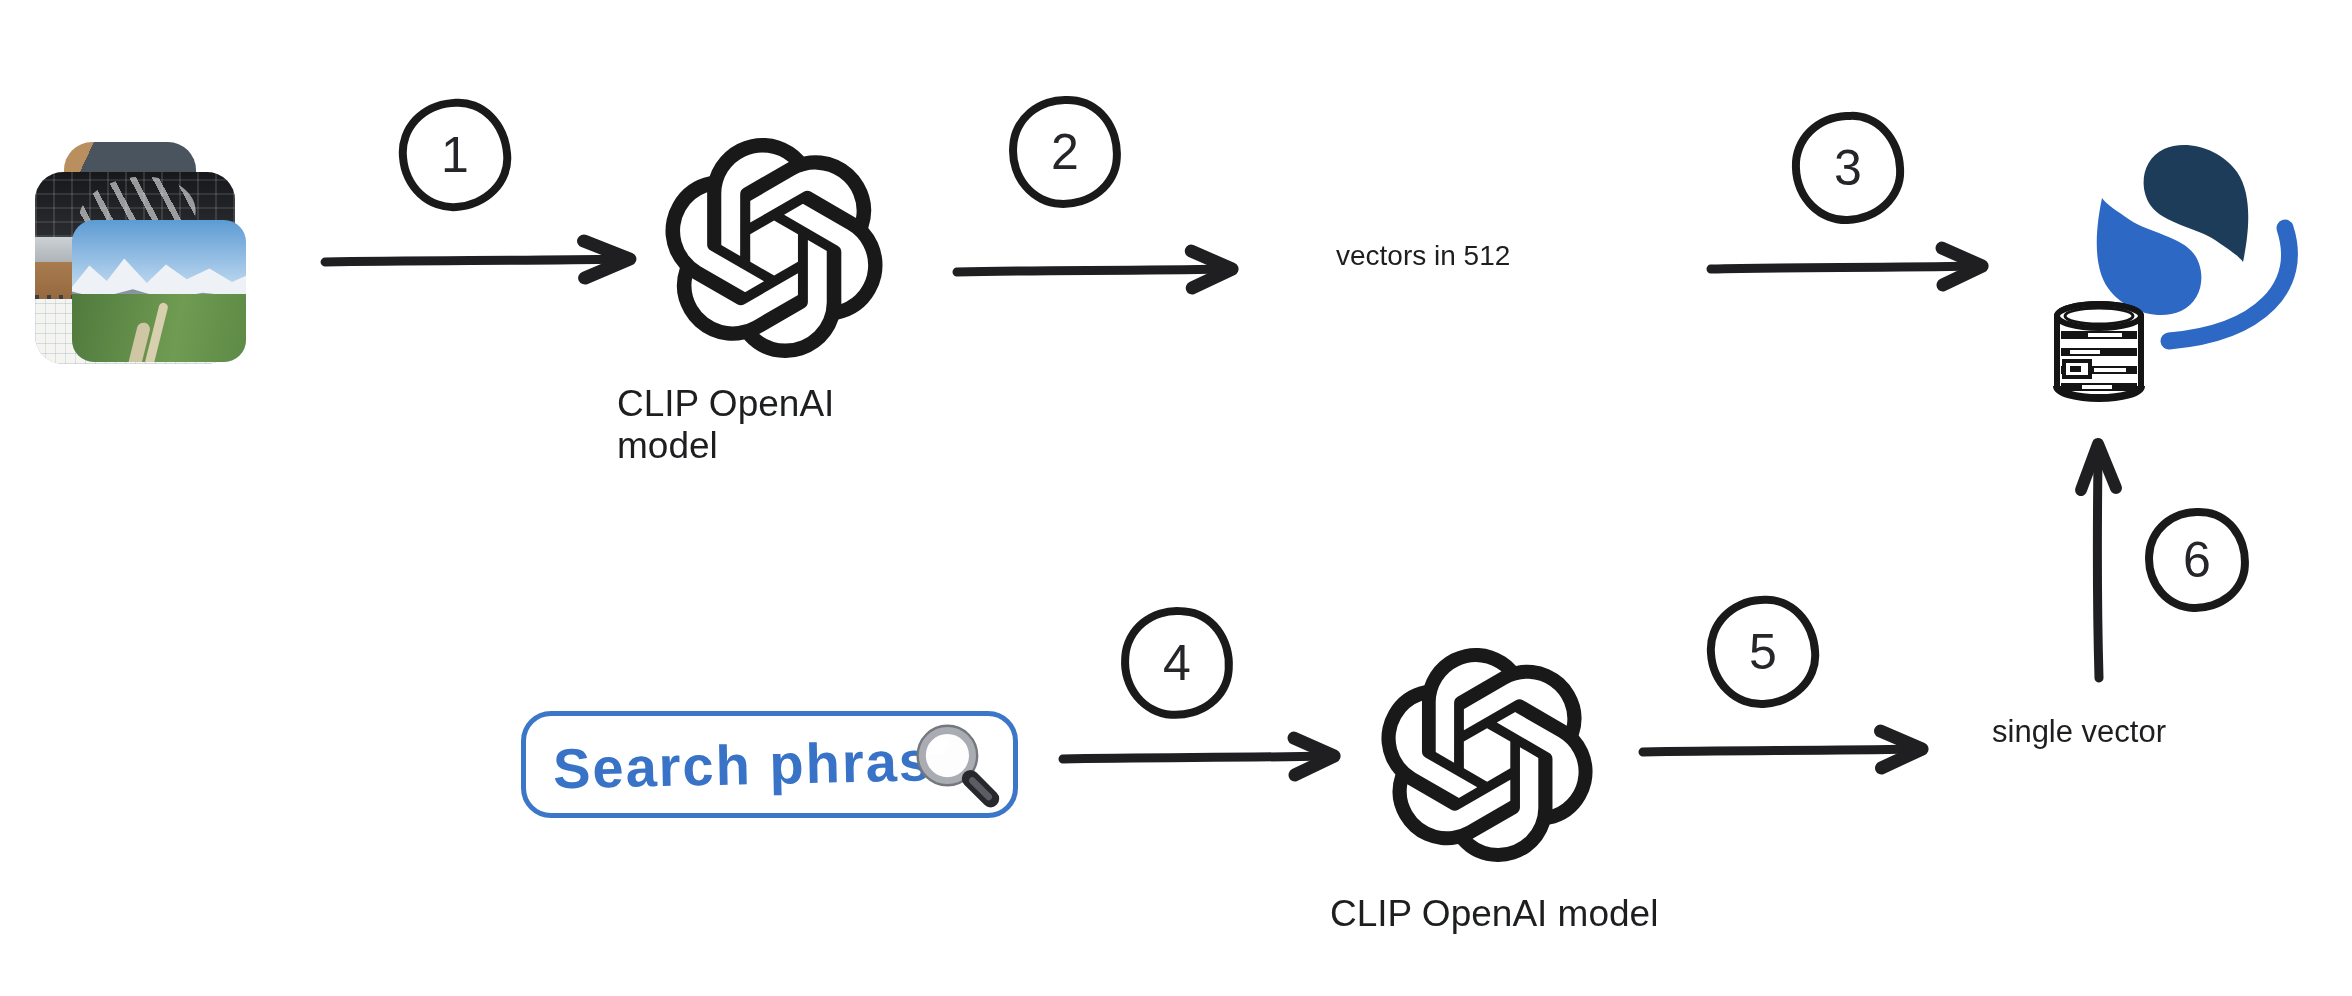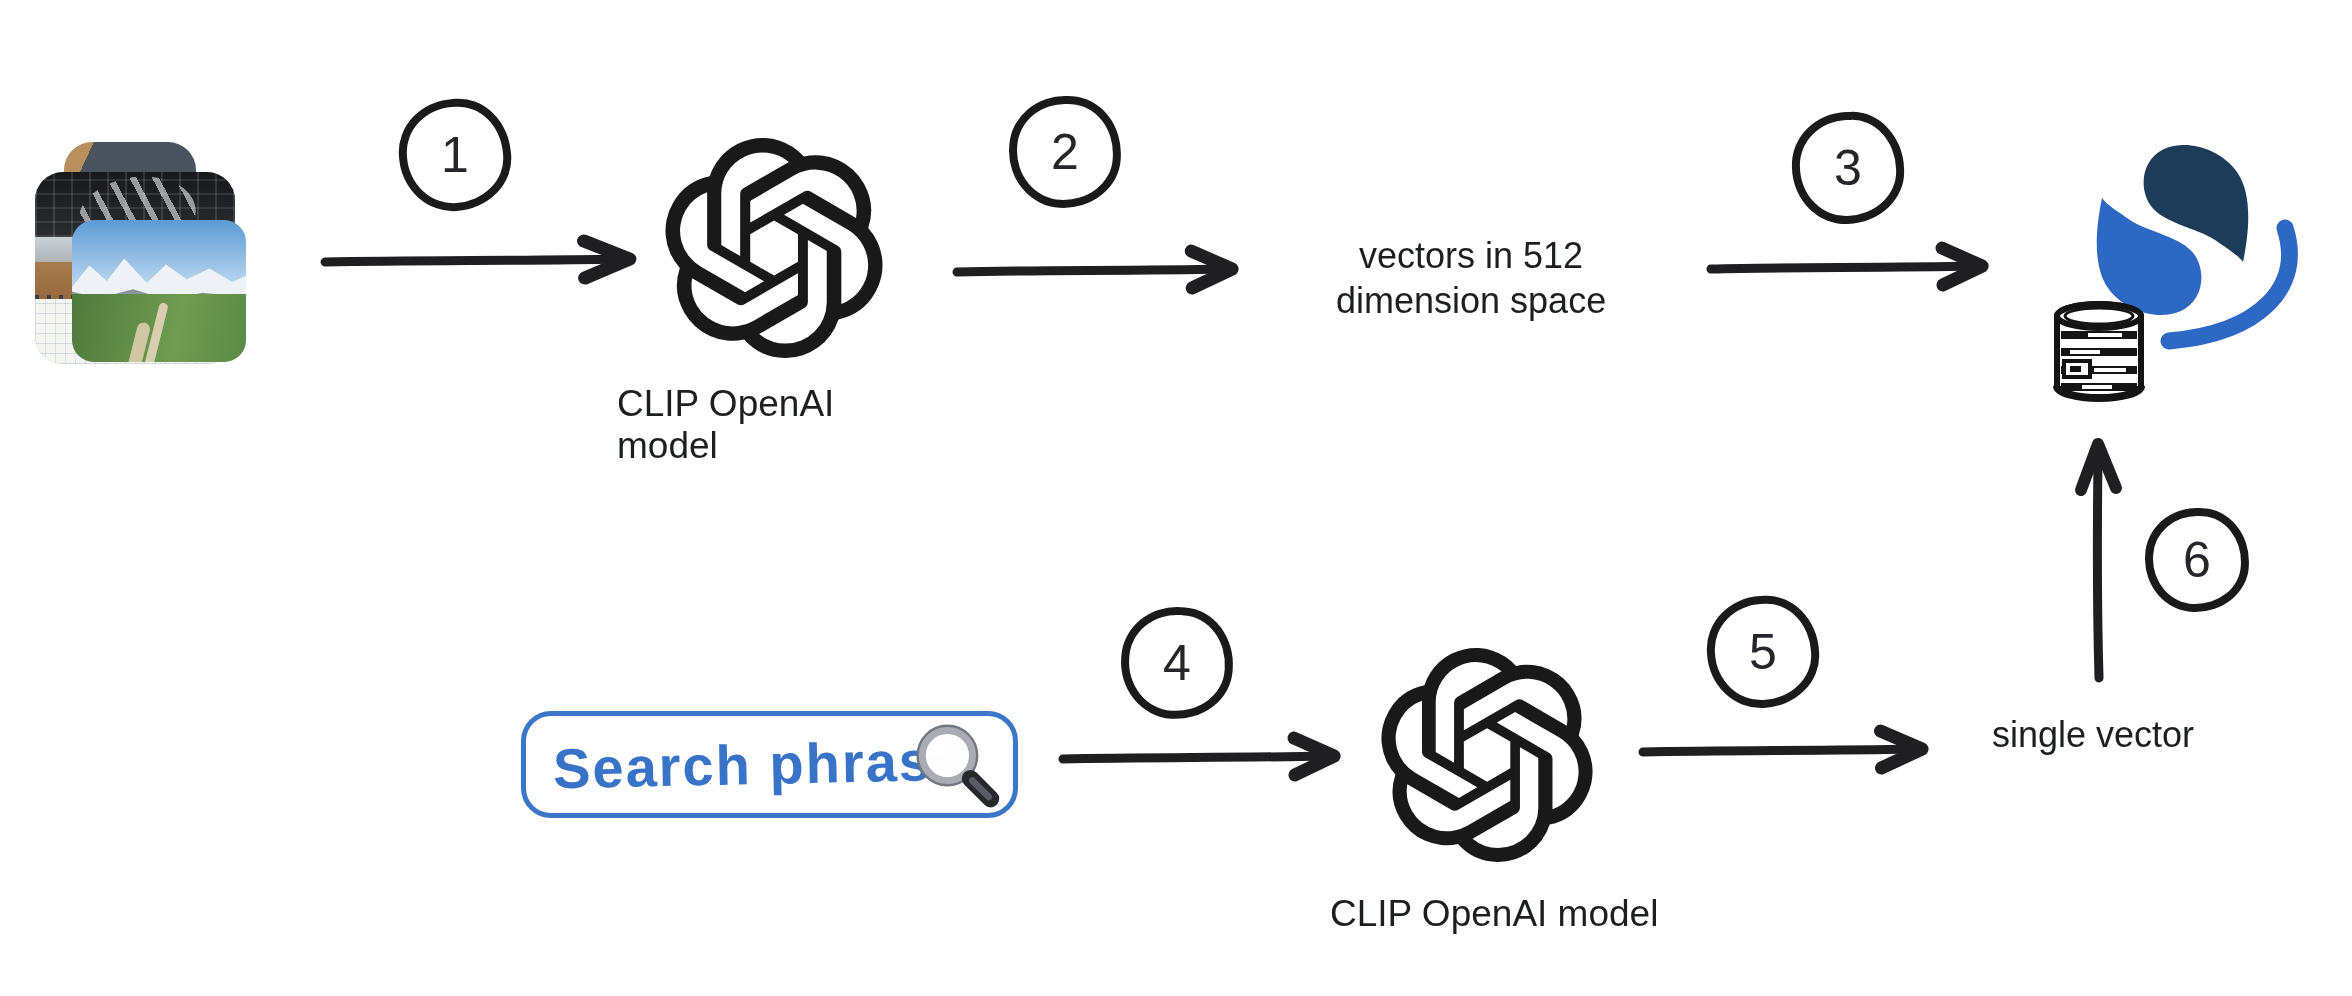--- a/index.html
+++ b/index.html
@@ -53,22 +53,22 @@
       transform:rotate(14deg);border-radius:6px;box-shadow:-14px 26px 0 2px #cfc6a4;}
 
   
   .step{position:absolute;box-sizing:border-box;width:112px;height:112px;
     border:8px solid #1a1a1a;border-radius:51% 47% 53% 49% / 48% 53% 47% 52%;
     display:flex;align-items:center;justify-content:center;
     font-size:50px;color:#26262a;background:#fff;}
 
   
   .label{position:absolute;font-size:37px;color:#1d1e20;}
-  .note-text{position:absolute;font-size:36px;line-height:45px;color:#1d1e20;text-align:center;}
-  .plain{position:absolute;font-size:36px;color:#1d1e20;text-align:center;}
+  .note-text{position:absolute;font-size:28px;line-height:45px;color:#1d1e20;text-align:right;}
+  .plain{position:absolute;font-size:31px;color:#1d1e20;text-align:center;}
 
   
   .searchbox{position:absolute;left:521px;top:711px;width:497px;height:107px;box-sizing:border-box;
     border:5px solid #3b76c8;border-radius:30px;background:#fff;display:flex;align-items:center;}
   .searchtext{margin-left:27px;font-size:56px;letter-spacing:2px;color:#3873c7;
     transform:rotate(-1.2deg);font-weight:bold;}
   .mag{position:absolute;right:8px;top:5px;}
 
   svg{display:block;}
 </style>
@@ -141,21 +141,20 @@
     <path d="M9,62 L26,16 L44,60" stroke="#1f1f22" stroke-width="12" fill="none" stroke-linecap="round" stroke-linejoin="round"></path>
   </svg>
 
   <svg class="abs" style="left:664px;top:138px;" width="220" height="220" viewBox="0 0 24 24">
     <path fill="#191919" d="M22.2819 9.8211a5.9847 5.9847 0 0 0-.5157-4.9108 6.0462 6.0462 0 0 0-6.5098-2.9A6.0651 6.0651 0 0 0 4.9807 4.1818a5.9847 5.9847 0 0 0-3.9977 2.9 6.0462 6.0462 0 0 0 .7427 7.0966 5.98 5.98 0 0 0 .511 4.9107 6.051 6.051 0 0 0 6.5146 2.9001A5.9847 5.9847 0 0 0 13.2599 24a6.0557 6.0557 0 0 0 5.7718-4.2058 5.9894 5.9894 0 0 0 3.9977-2.9001 6.0557 6.0557 0 0 0-.7475-7.0729zm-9.022 12.6081a4.4755 4.4755 0 0 1-2.8764-1.0408l.1419-.0804 4.7783-2.7582a.7948.7948 0 0 0 .3927-.6813v-6.7369l2.02 1.1686a.071.071 0 0 1 .038.0615v5.5826a4.504 4.504 0 0 1-4.4945 4.4849zm-9.6607-4.1254a4.4708 4.4708 0 0 1-.5346-3.0137l.142.0852 4.783 2.7582a.7712.7712 0 0 0 .7806 0l5.8428-3.3685v2.3324a.0804.0804 0 0 1-.0332.0615L9.74 19.9502a4.4992 4.4992 0 0 1-6.1408-1.6464zM2.3408 7.8956a4.485 4.485 0 0 1 2.3655-1.9728V11.6a.7664.7664 0 0 0 .3879.6765l5.8144 3.3543-2.0201 1.1685a.0757.0757 0 0 1-.071 0l-4.8303-2.7865A4.504 4.504 0 0 1 2.3408 7.8956zm16.5963 3.8558L13.1038 8.364 15.1192 7.2a.0757.0757 0 0 1 .071 0l4.8303 2.7913a4.4944 4.4944 0 0 1-.6765 8.1042v-5.6772a.79.79 0 0 0-.407-.667zm2.0107-3.0231l-.142-.0852-4.7735-2.7818a.7759.7759 0 0 0-.7854 0L9.409 9.2297V6.8974a.0662.0662 0 0 1 .0284-.0615l4.8303-2.7866a4.4992 4.4992 0 0 1 6.6802 4.66zM8.3065 12.863l-2.02-1.1638a.0804.0804 0 0 1-.038-.0567V6.0742a4.4992 4.4992 0 0 1 7.3757-3.4537l-.142.0805L8.704 5.459a.7948.7948 0 0 0-.3927.6813zm1.0976-2.3654l2.602-1.4998 2.6069 1.4998v2.9994l-2.5974 1.4997-2.6067-1.4997Z"></path>
   </svg>
   <div class="label" style="left:617px;top:383px;width:320px;">CLIP OpenAI model</div>
 
   <div class="note-text" style="left:1336px;top:233px;">
     <div>vectors in 512</div>
-    <div>dimension space</div>
   </div>
 
   <svg class="abs" style="left:2048px;top:128px;" width="300" height="285" viewBox="0 0 300 285">
     <g>
       <path fill="#1d3c5a" d="M195,134 C200,110 206,68 189,44 C172,20 138,11 116,21 C94,31 90,60 103,78 C115,95 149,100 167,112 C180,121 191,128 195,134 Z"></path>
       <path fill="#2d68c5" d="M54,70 C49,94 43,136 60,160 C77,184 111,193 133,183 C155,173 159,144 146,126 C134,109 100,104 82,92 C69,83 58,76 54,70 Z"></path>
       <path d="M237,100 C256,158 213,205 121,213" stroke="#2d68c5" stroke-width="17" fill="none" stroke-linecap="round"></path>
     </g>
     <g>
       <path d="M9,188 a42,12 0 0 1 84,0 l0,70 a42,12 0 0 1 -84,0 z" fill="#ffffff" stroke="#141414" stroke-width="6"></path>

